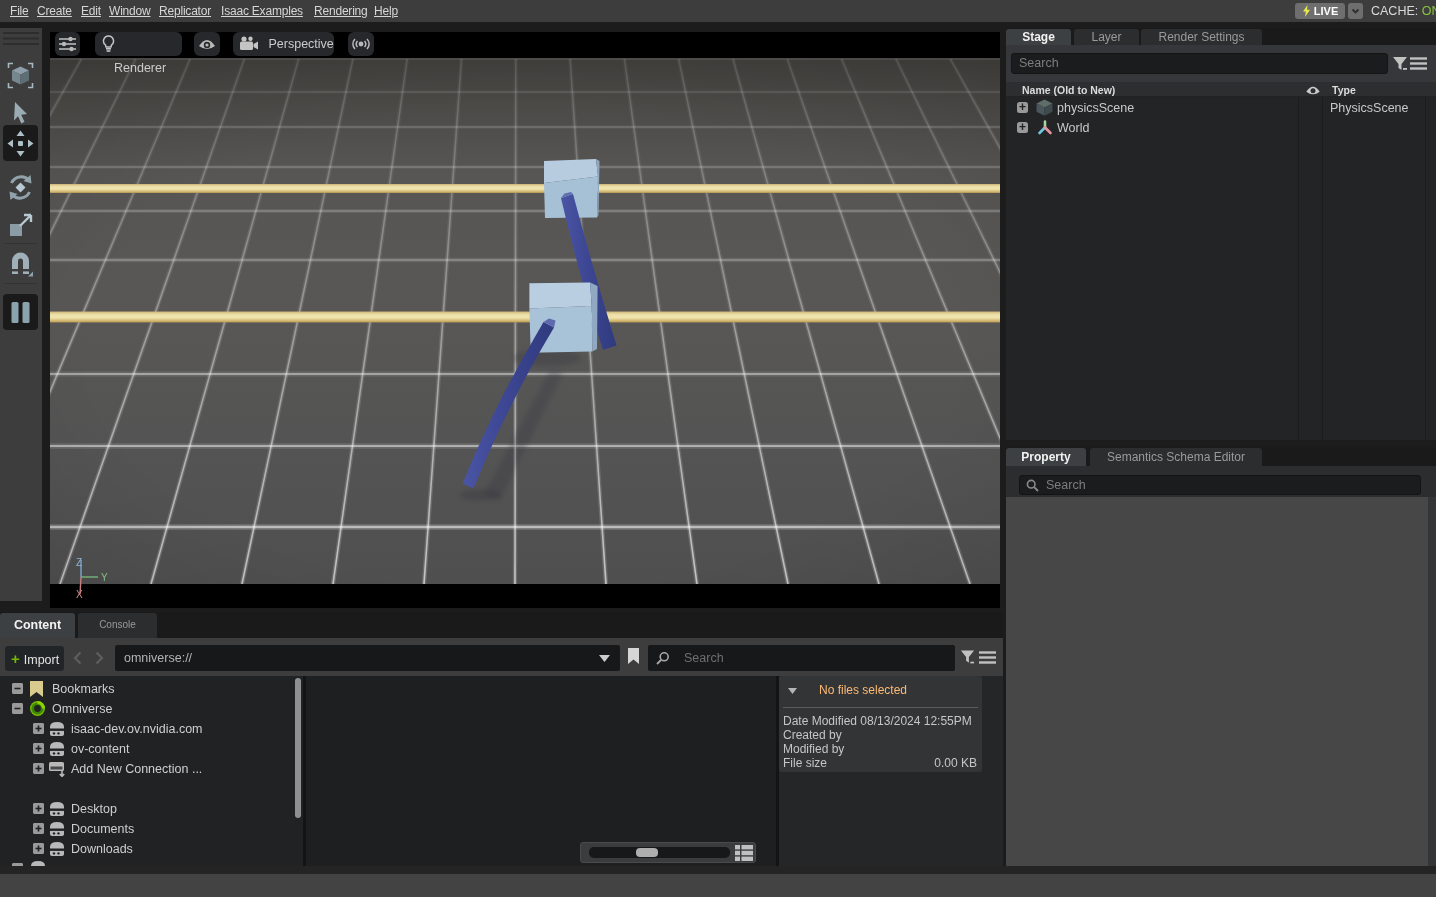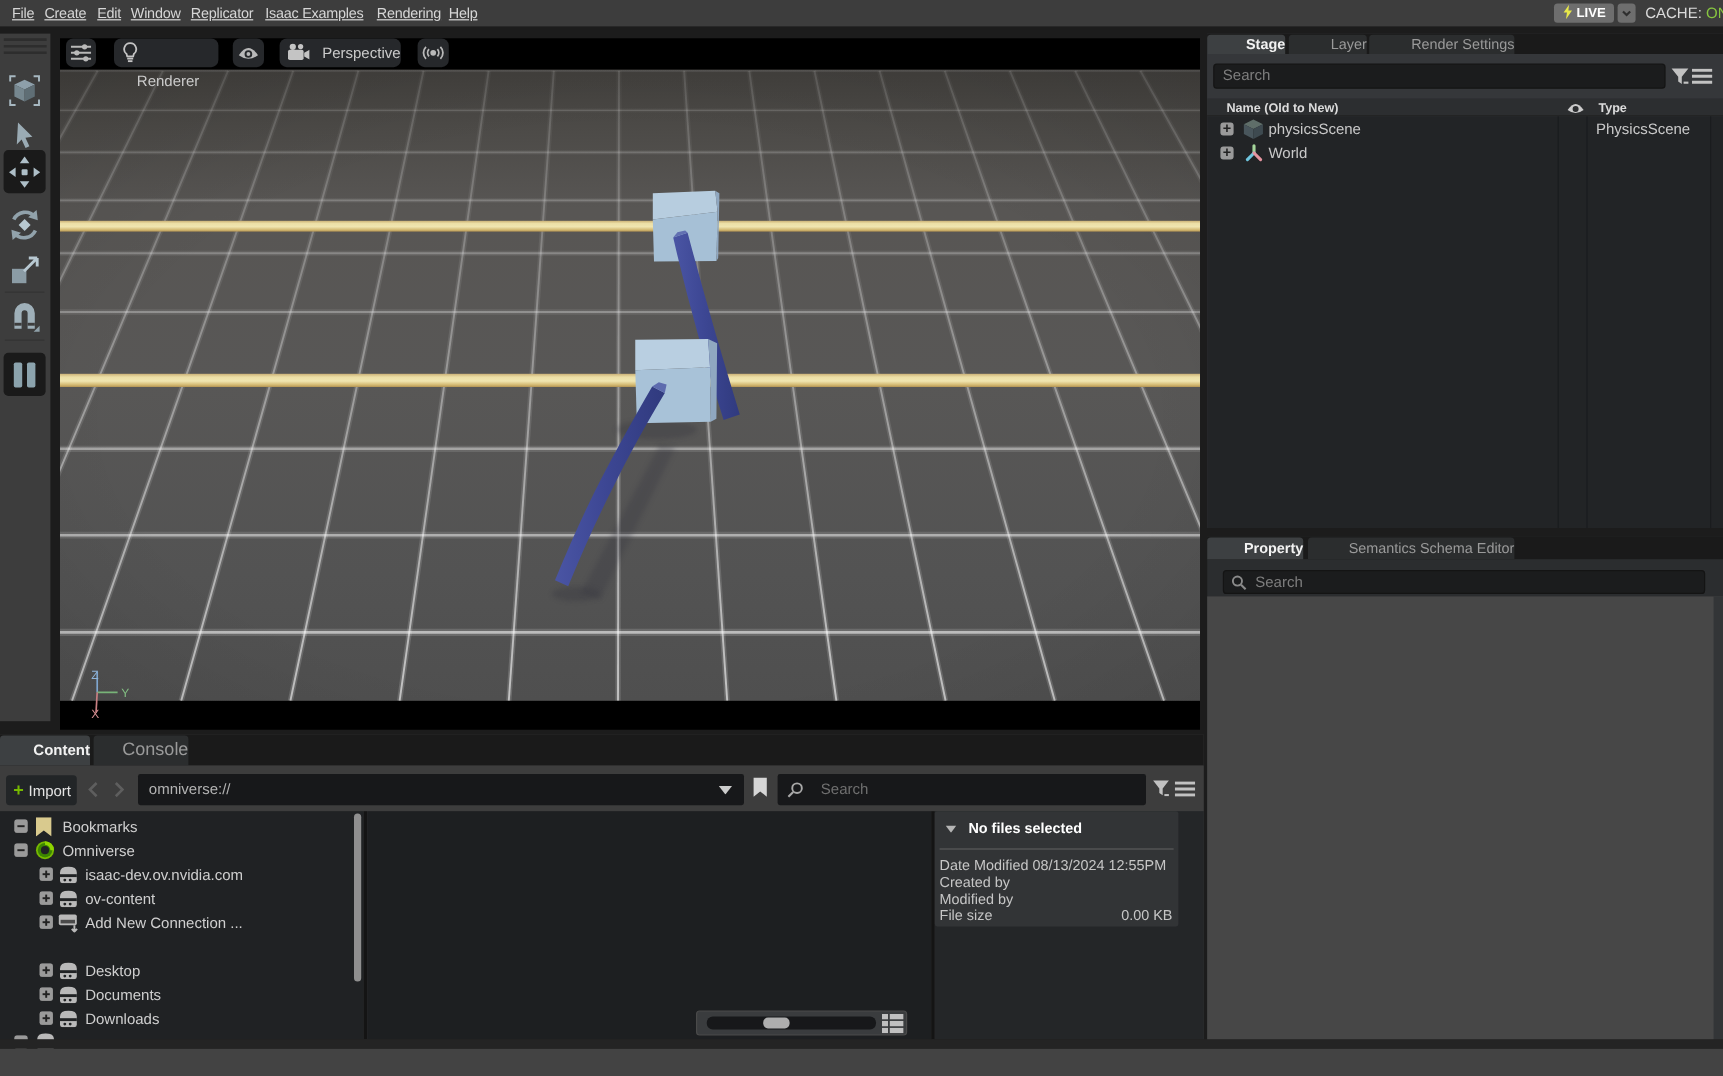--- a/index.html
+++ b/index.html
@@ -19,21 +19,21 @@
 .licon { position:absolute; left:7px; width:27px; height:27px; }
 .lbg { position:absolute; left:3px; width:35px; height:36px; background:#1a1a1a; border-radius:4px; }
 .lsep { position:absolute; left:4px; width:33px; height:1px; background:#333; }
 
 
 #viewport { left:50px; top:32px; width:950px; height:576px; background:#000; }
 .vbtn { position:absolute; top:0px; height:24px; background:#26282b; border-radius:6px; color:#cbcbcb; font-size:12.5px; line-height:24px; }
 
 
 .tabbar { position:absolute; background:#1a1a1a; }
-.tab { position:absolute; top:1px; bottom:0; font-size:12px; color:#9a9a9a; text-align:right; background:#2b2d2e; border-radius:3px 3px 0 0; }
+.tab { position:absolute; top:1px; bottom:0; font-size:12px; color:#9a9a9a; text-align:center; background:#2b2d2e; border-radius:3px 3px 0 0; }
 .tab.active { background:#3d4042; color:#f2f2f2; font-weight:bold; }
 .sinput { position:absolute; background:#1b1c1d; border:1px solid #141414; border-radius:3px; color:#7e7e7e; font-size:12.5px; }
 
 
 #stage { left:1006px; top:28px; width:430px; height:412px; background:#35373a; }
 #stagebody { position:absolute; left:0; top:17px; right:0; bottom:0; background:#35373a; }
 #stagehdr { position:absolute; left:0; top:54px; right:0; height:15px; background:#2c2e30; border-bottom:1px solid #222; font-size:10.5px; font-weight:bold; color:#dcdcdc; }
 #stagetree { position:absolute; left:0; top:69px; right:0; bottom:0; background:#222426; }
 .srow { position:absolute; left:0; right:0; height:20px; color:#c9c9c9; font-size:12.5px; }
 .pm { position:absolute; width:11px; height:11px; background:#9a9a9a; border-radius:2.5px; color:#222; font-size:12px; line-height:10px; text-align:center; font-weight:bold; }
@@ -397,21 +397,21 @@
       <circle cx="5.2" cy="5.2" r="3.8" fill="none" stroke="#8a8a8a" stroke-width="1.6"></circle>
       <line x1="8.2" y1="8.2" x2="12" y2="12" stroke="#8a8a8a" stroke-width="1.8"></line>
     </svg>
   <div id="propbody"></div>
   <div class="abs" style="left:422px;top:50px;width:8px;height:370px;background:#333537"></div>
 </div>
 
 <div id="content" class="abs">
   <div class="tabbar" style="left:0;top:0;right:0;height:26px">
     <div class="tab active" style="left:0;width:75px;line-height:24px;font-size:12.5px">Content</div>
-    <div class="tab" style="left:78px;width:79px;line-height:24px;font-size:15px">Console</div>
+    <div class="tab" style="left:78px;width:79px;line-height:24px;font-size:10px">Console</div>
   </div>
   <div id="ctoolbar">
     <div class="abs" style="left:5px;top:8px;width:59px;height:25px;background:#222527;border-radius:3px;color:#e3e3e3;font-size:12.5px;line-height:25px"><b style="color:#76b900;font-weight:bold;font-size:15px;margin:0 4px 0 6px">+</b>Import</div>
     <svg class="ico" style="left:73px;top:13px" width="9" height="14" viewBox="0 0 9 14">
         <path d="M7.5 1.5 L2 7 L7.5 12.5" stroke="#5e5e5e" stroke-width="2.2" fill="none"></path>
       </svg>
     <svg class="ico" style="left:95px;top:13px" width="9" height="14" viewBox="0 0 9 14">
         <path d="M1.5 1.5 L7 7 L1.5 12.5" stroke="#5e5e5e" stroke-width="2.2" fill="none"></path>
       </svg>
     <div class="abs" style="left:115px;top:7px;width:505px;height:26px;background:#17181a;border-radius:2px;color:#b3b3b3;font-size:12.5px;line-height:26px;padding-left:9px">omniverse://
@@ -574,21 +574,21 @@
           </g>
         </svg>
     </div>
   </div>
   <div class="vdiv" style="left:776px"></div>
   <div id="cdetail">
     <div class="abs" style="left:0px;top:0px;width:203px;height:96px;background:#323436;border-radius:2px;color:#c6c6c6;font-size:12px">
       <svg class="ico" style="left:9px;top:12px" width="9" height="6" viewBox="0 0 9 6">
           <polygon points="0,0 9,0 4.5,6" fill="#b5b5b5"></polygon>
         </svg>
-      <span style="position:absolute;left:28px;top:7px;color:#ffffff;font-weight:bold">No files selected</span>
+      <span style="position:absolute;left:40px;top:7px;color:#fdba74;font-weight:normal">No files selected</span>
       <div class="abs" style="left:4px;top:31px;right:4px;height:1px;background:#5c5c5c"></div>
       <span style="position:absolute;left:4px;top:38px">Date Modified 08/13/2024 12:55PM</span>
       <span style="position:absolute;left:4px;top:52px">Created by</span>
       <span style="position:absolute;left:4px;top:66px">Modified by</span>
       <span style="position:absolute;left:4px;top:80px">File size</span>
       <span style="position:absolute;right:5px;top:80px">0.00 KB</span>
     </div>
   </div>
 </div>
 

